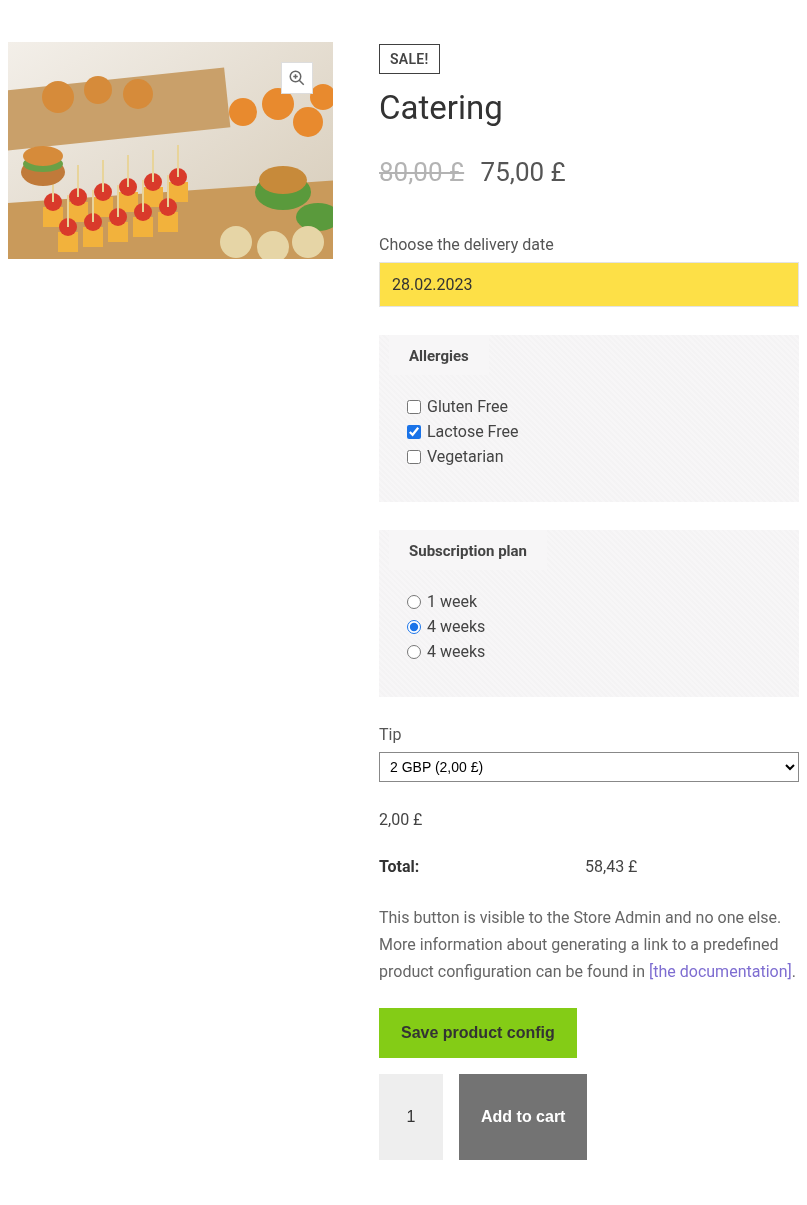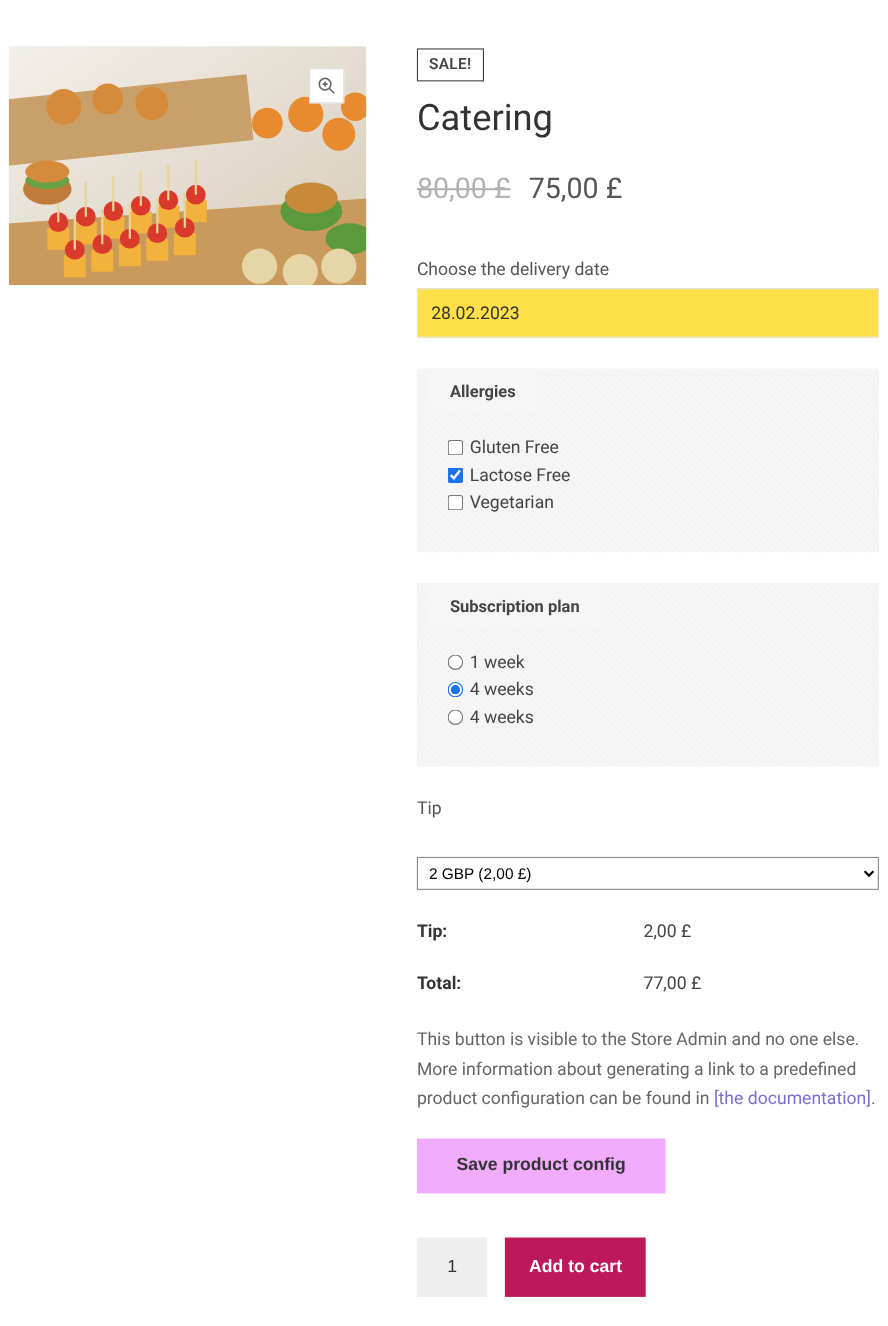--- a/index.html
+++ b/index.html
@@ -128,21 +128,20 @@
     height: 14px;
     margin: 0;
   }
   .tip-select {
     width: 100%;
     padding: 5px 6px;
     font-size: 14px;
     border: 1px solid #888;
     background: #fff;
     margin-bottom: 28px;
-    margin-top: 27px;
   }
   .summary-row {
     display: flex;
     margin-bottom: 28px;
     font-size: 16px;
     color: #444;
   }
   .summary-label {
     width: 206px;
     font-weight: 700;
@@ -150,48 +149,48 @@
   }
   .summary-value { color: #444; }
   .admin-note {
     font-size: 16px;
     color: #666;
     line-height: 1.7;
     margin-bottom: 22px;
   }
   .admin-note a { color: #7e6dd1; text-decoration: none; }
   .save-config {
-    background: #f0abfc;
+    background: #84cc16;
     border: none;
-    padding: 16px 36px;
+    padding: 16px 22px;
     font-size: 16px;
     font-weight: 700;
     color: #333;
     cursor: pointer;
-    margin-bottom: 40px;
+    margin-bottom: 16px;
     display: inline-block;
   }
   .cart-row {
     display: flex;
     gap: 16px;
     align-items: stretch;
   }
   .qty-input {
     width: 64px;
     text-align: center;
     font-size: 16px;
     border: none;
     background: #eee;
     color: #333;
   }
   .add-cart {
-    background: #be185d;
+    background: #737373;
     color: #fff;
     border: none;
-    padding: 18px 22px;
+    padding: 34px 22px;
     font-size: 16px;
     font-weight: 700;
     cursor: pointer;
   }
 </style>
 </head>
 <body>
 
 <div class="layout">
   <div class="left">
@@ -339,26 +338,25 @@
         </label>
       </div>
     </div>
 
     <div class="field-label">Tip</div>
     <select class="tip-select">
       <option>2 GBP (2,00 £)</option>
     </select>
 
     <div class="summary-row">
-      <span class="summary-label">Tip:</span>
       <span class="summary-value">2,00 £</span>
     </div>
     <div class="summary-row">
       <span class="summary-label">Total:</span>
-      <span class="summary-value">77,00 £</span>
+      <span class="summary-value">58,43 £</span>
     </div>
 
     <p class="admin-note">
       <span>This button is visible to the Store Admin and no one else. More information about generating a link to a predefined product configuration can be found in </span><a href="#">[the documentation]</a><span>.</span>
     </p>
 
     <button class="save-config">Save product config</button>
 
     <div class="cart-row">
       <input class="qty-input" type="text" value="1" style="">

